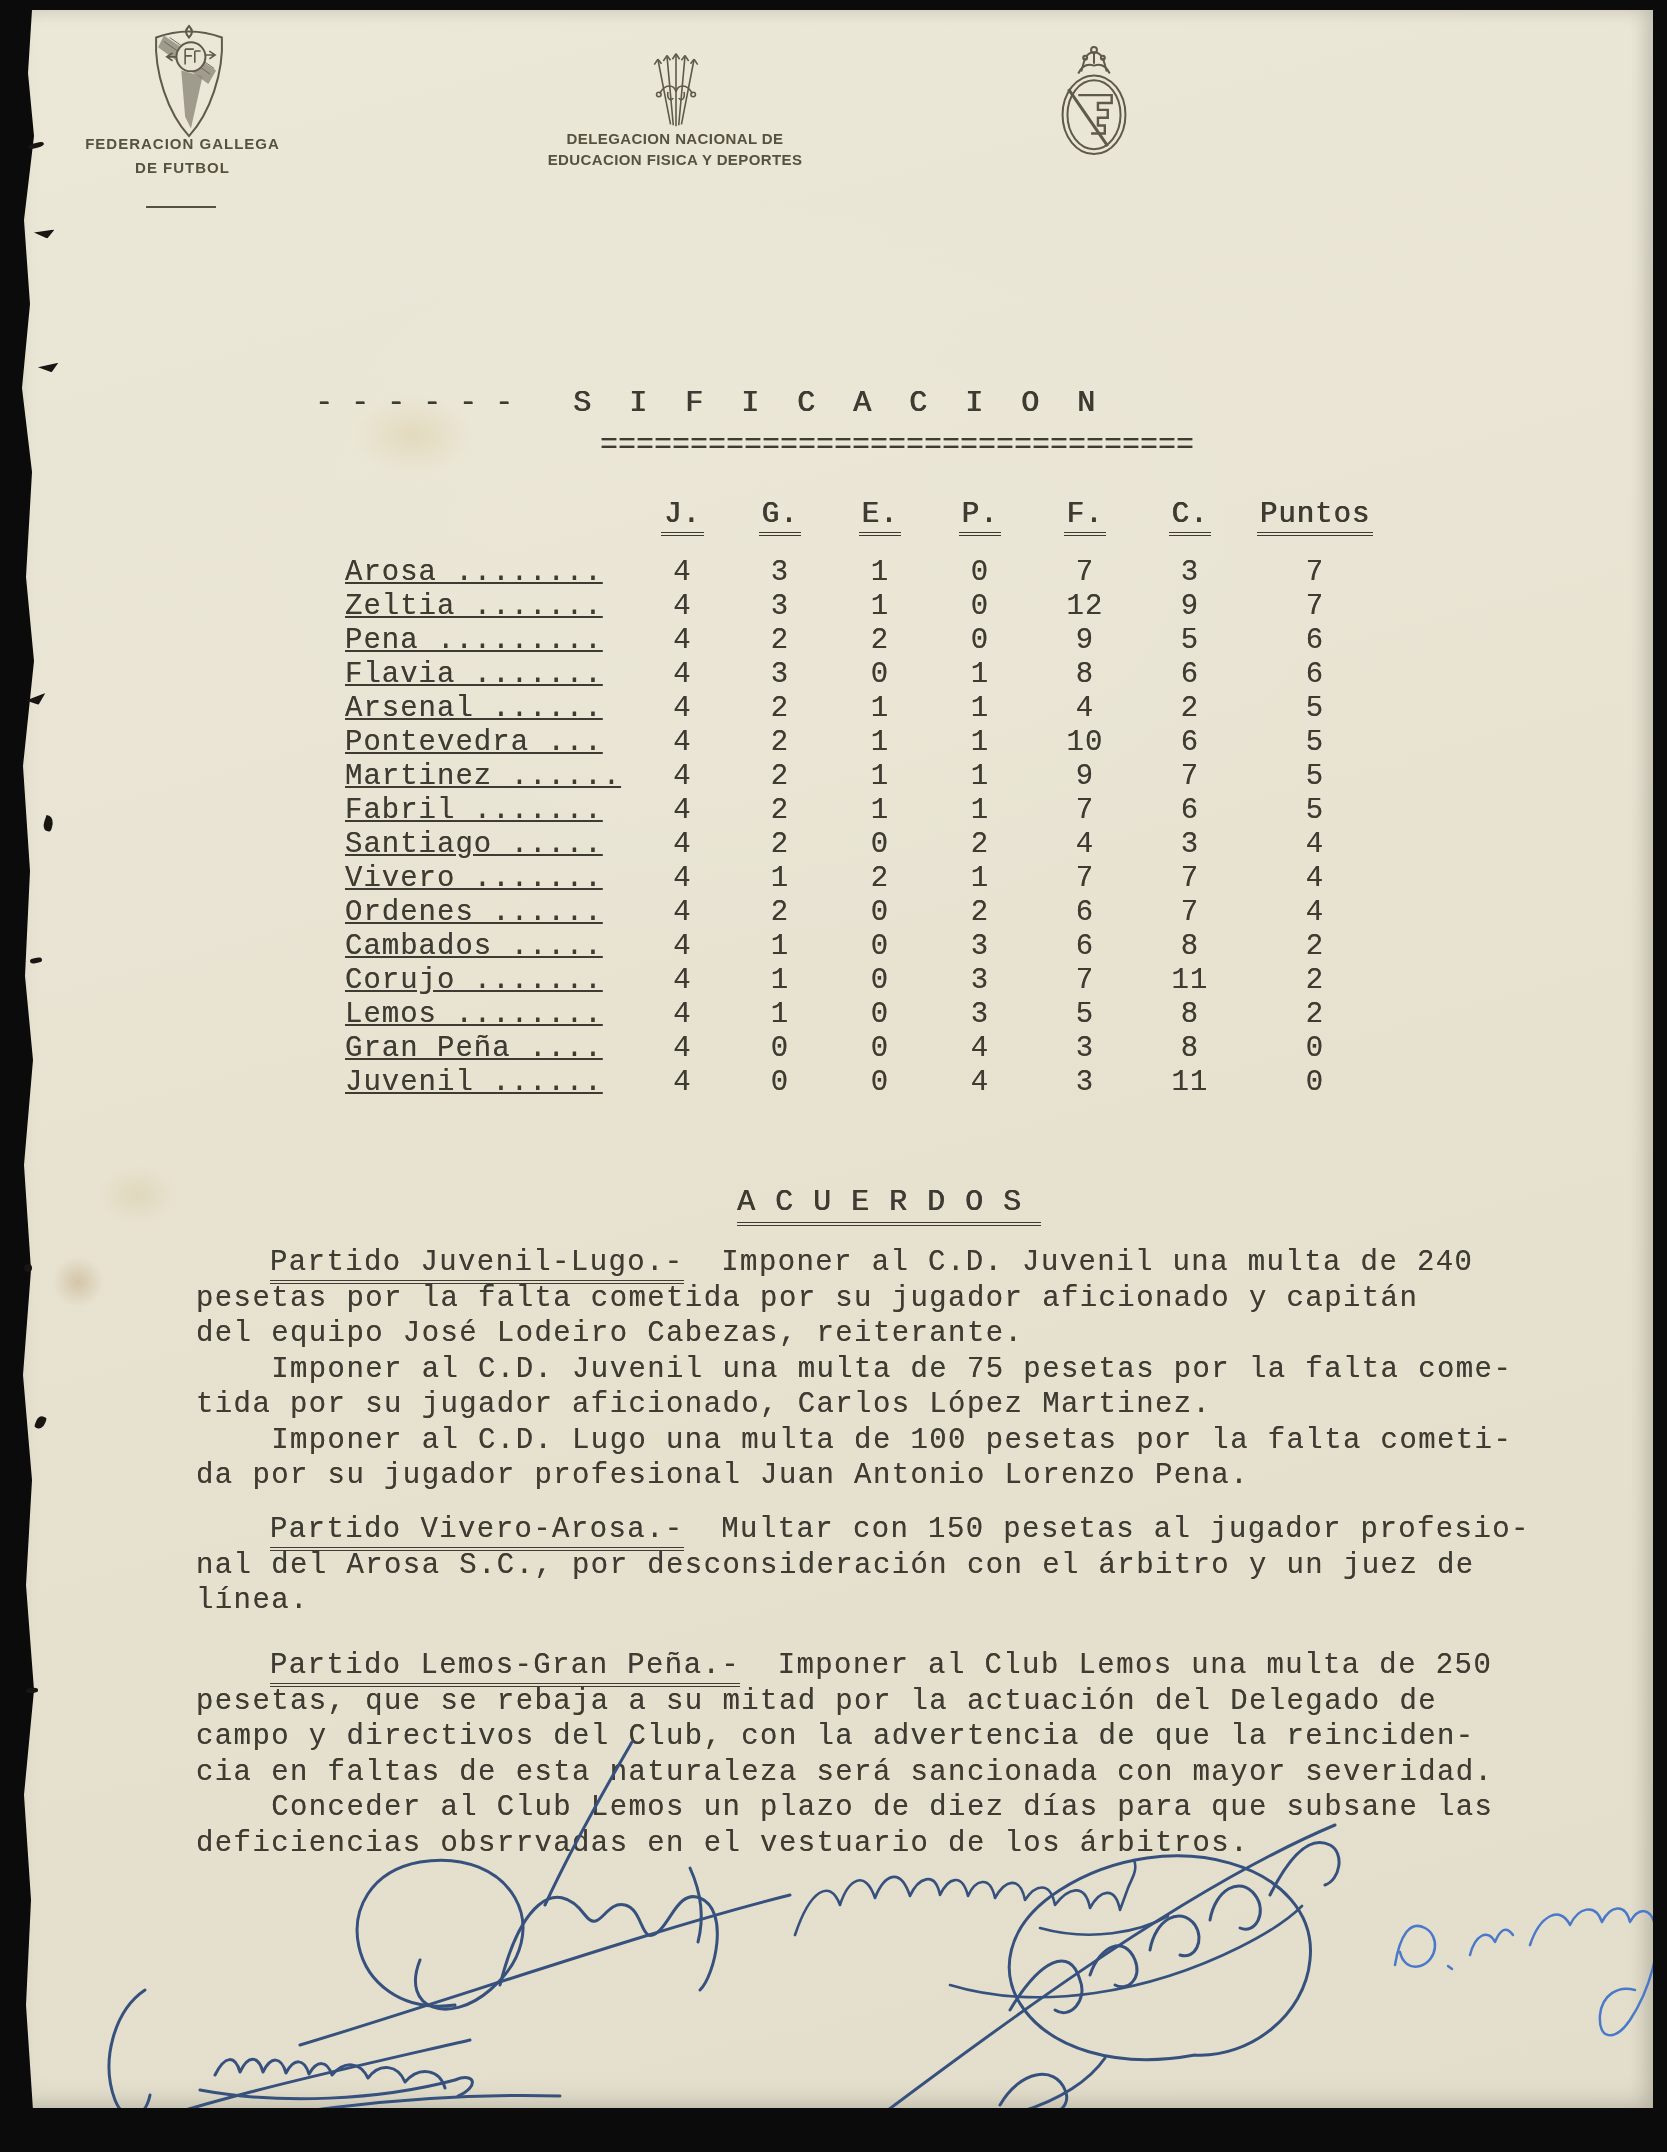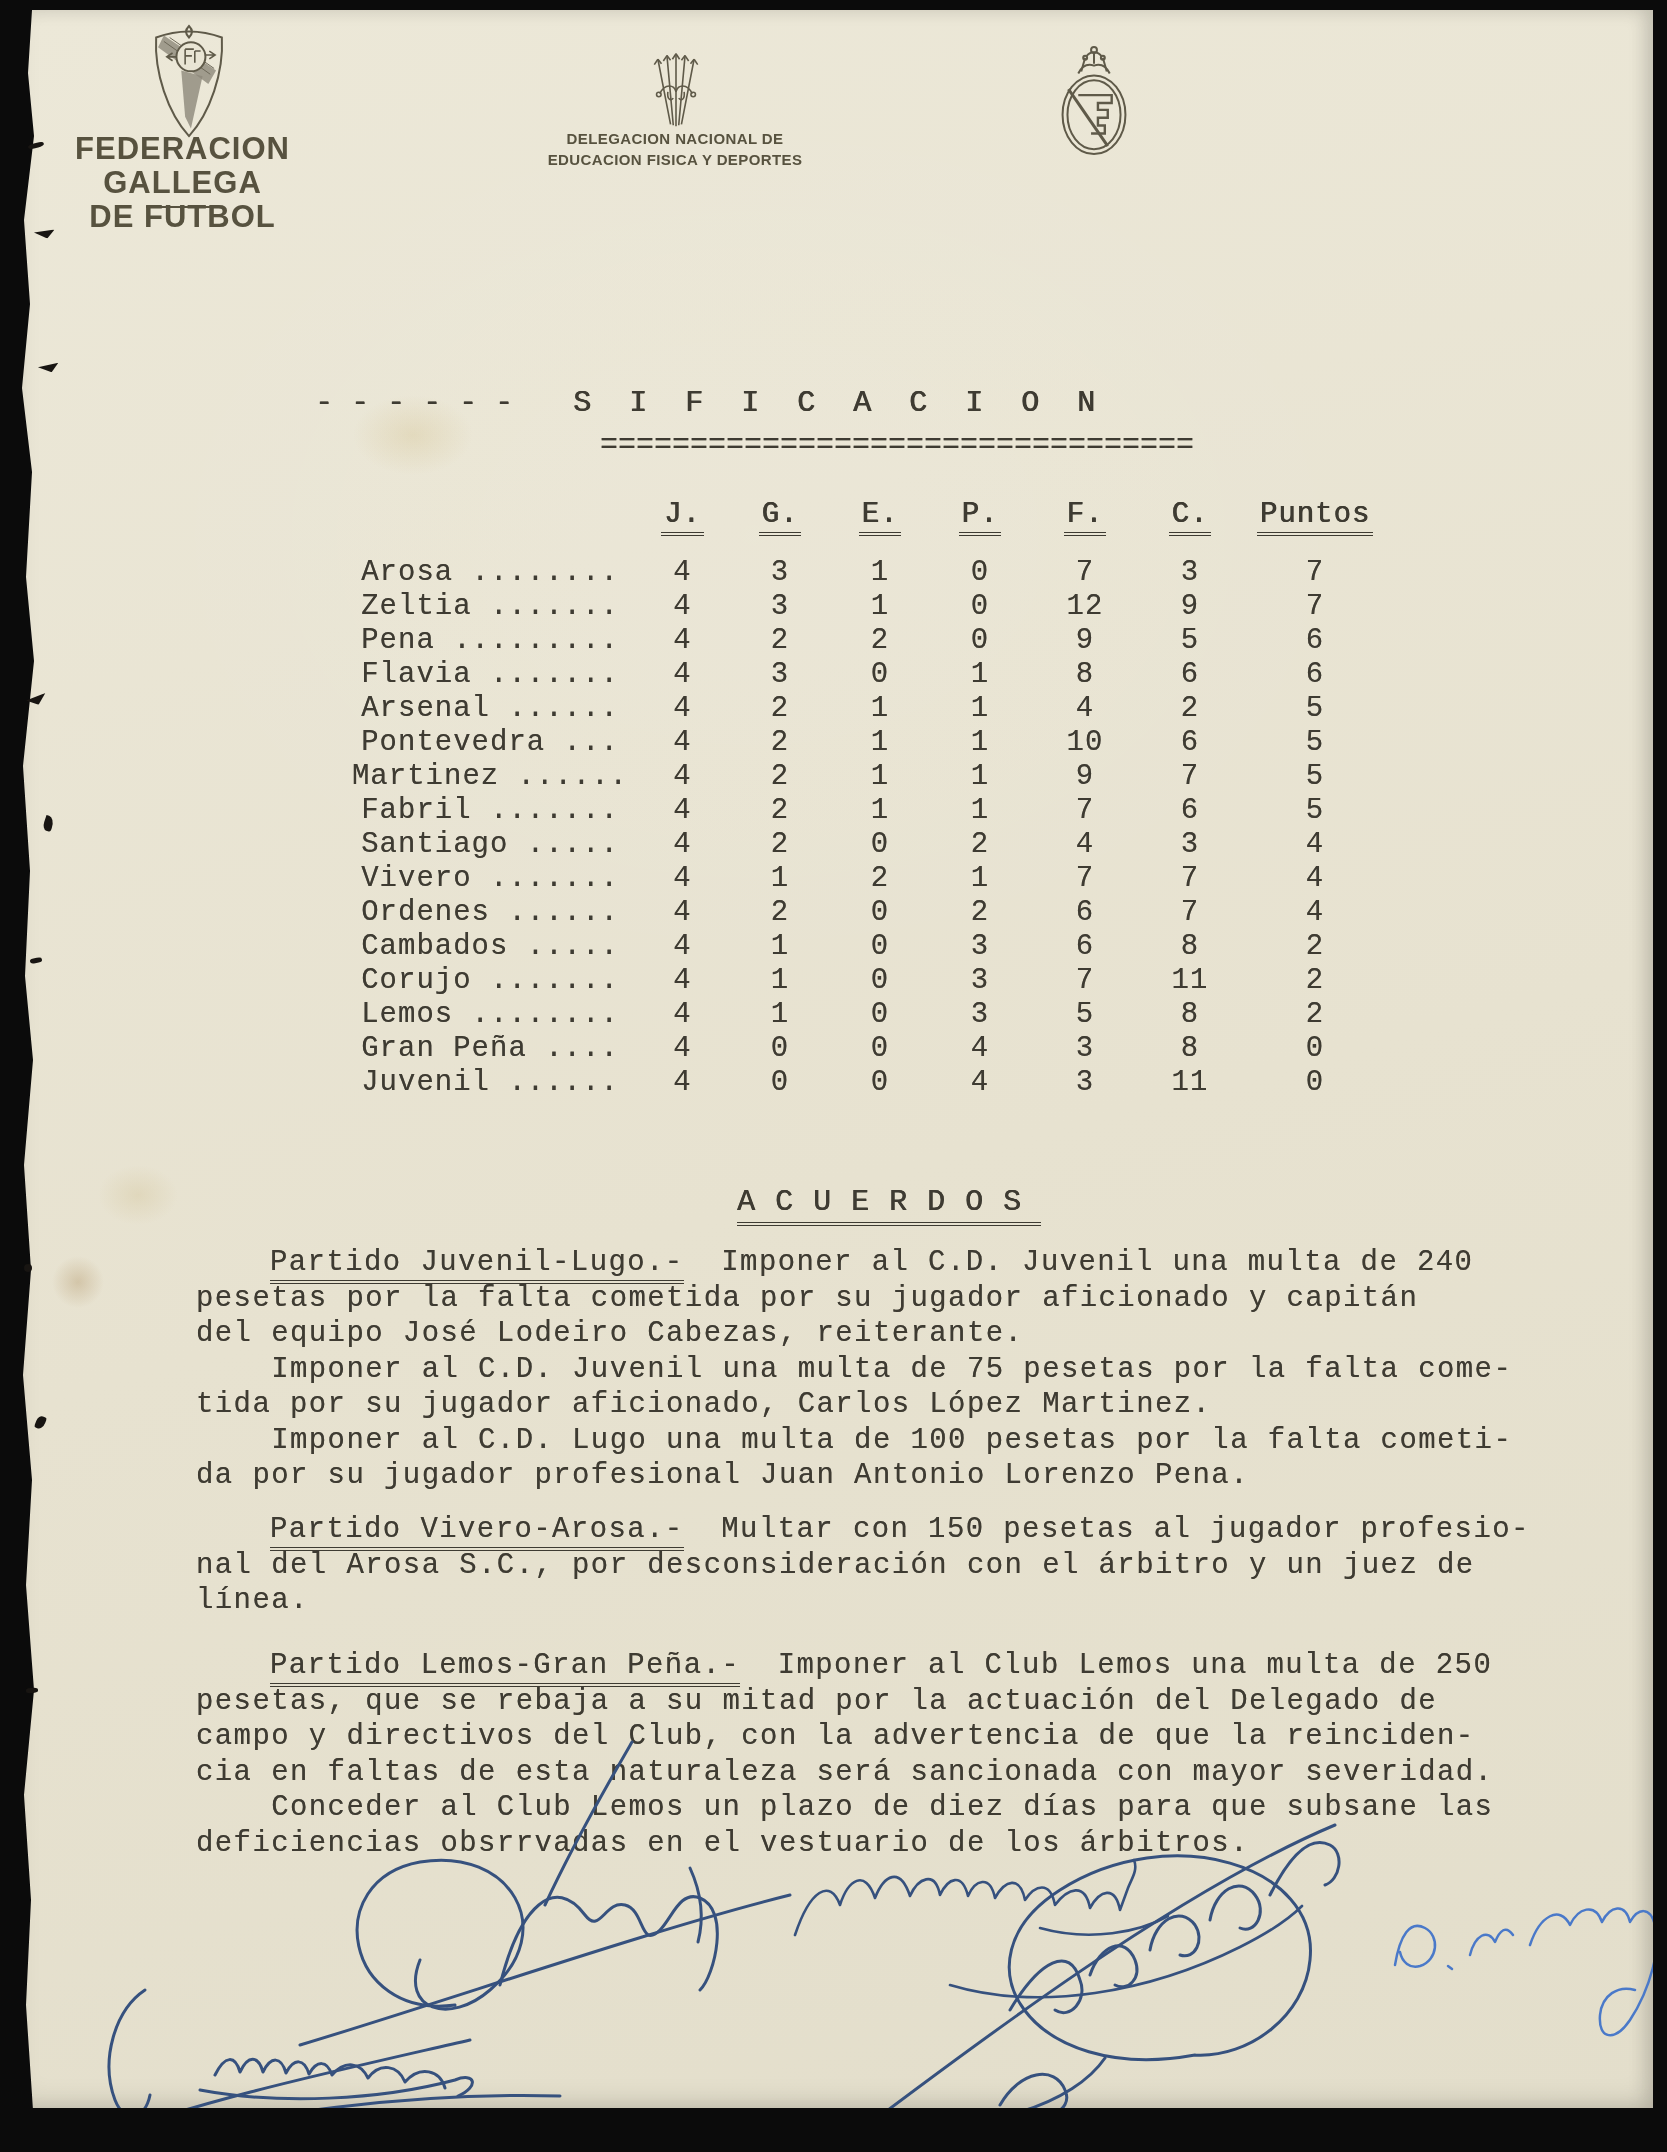--- a/index.html
+++ b/index.html
@@ -17,36 +17,36 @@
       16px 31%,5px 36%,12px 41%,7px 46%,15px 50%,6px 55%,13px 60%,5px 65%,14px 70%,
       8px 75%,16px 80%,6px 85%,13px 90%,8px 95%,15px 100%,100% 100%,100% 0%);}
   .content{position:absolute;inset:0;}
   .edge{position:absolute;background:#0b0b0b;}
   .tear{position:absolute;background:#181512;}
   .sans{font-family:"Liberation Sans",sans-serif;}
   .type{color:#3e3b32;text-shadow:0 0 .6px rgba(62,59,50,.65);}
   .heavy{text-shadow:.6px 0 0 currentColor,0 0 .6px rgba(62,59,50,.6);}
   .print{color:#57523f;}
   .hdr-left{position:absolute;left:60px;top:132px;width:245px;text-align:center;
-    font-size:31px;font-weight:700;letter-spacing:1px;line-height:34px;}
+    font-size:15px;font-weight:700;letter-spacing:1px;line-height:24px;}
   .hdr-rule{position:absolute;left:146px;top:206px;width:70px;height:2px;background:#57523f;}
   .hdr-center{position:absolute;left:505px;top:128px;width:340px;text-align:center;
     font-size:15px;font-weight:700;letter-spacing:.4px;line-height:21px;}
   .logo{position:absolute;}
   .title-row{position:absolute;left:315px;top:386px;display:flex;align-items:baseline;gap:42px;
     font-size:30px;}
   .title-dashes{letter-spacing:18px;}
   .title-text{letter-spacing:38px;}
   .title-underline{position:absolute;left:600px;top:428px;font-size:30px;letter-spacing:0;}
   .standings{position:absolute;left:345px;top:498px;width:1060px;font-size:29px;letter-spacing:1px;}
   .trow{display:grid;grid-template-columns:290px 95px 100px 100px 100px 110px 100px 150px;
     height:34px;line-height:34px;align-items:baseline;}
   .thead{margin-bottom:24px;}
   .tcell.val{text-align:center;}
-  .tcell.team{text-align:center;white-space:pre;}
+  .tcell.team{text-align:left;white-space:pre;text-decoration:underline;}
   .hlabel{border-bottom:4px double #3e3b32;padding:0 3px 1px;}
   .acuerdos-h{position:absolute;left:737px;top:1150px;font-size:30px;letter-spacing:20px;margin-top:35px;}
   .acuerdos-h .ul{border-bottom:4px double #3e3b32;padding-bottom:3px;}
   .para{position:absolute;left:196px;font-size:29px;line-height:35.5px;letter-spacing:1.4px;}
   .pline.first{padding-left:74px;white-space:pre;}
   .pcont{white-space:pre;}
   .lead{border-bottom:4px double #3e3b32;padding-bottom:1px;margin-top:25px;}
   svg.sig{position:absolute;left:0;top:1640px;}
   svg *{vector-effect:non-scaling-stroke;}
 </style>

